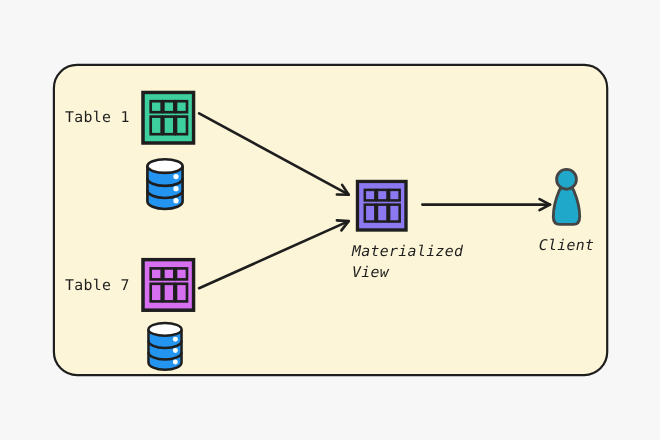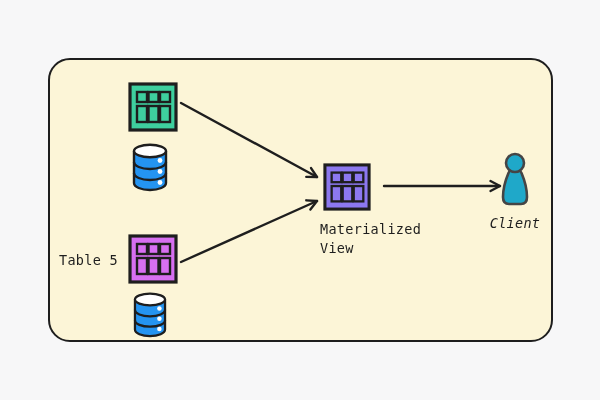--- a/index.html
+++ b/index.html
@@ -32,21 +32,21 @@
     position: absolute;
     color: var(--stroke, #1E1E1E);
     font-size: 13.5px;
     font-weight: 500;
     line-height: 19px;
     letter-spacing: 0.3px;
     white-space: pre-wrap;
   }
   .label-table1 { left: 59px; top: 98px; }
   .label-table2 { left: 59px; top: 251px; }
-  .label-view   { left: 320px; top: 220px; width: 118px; }
+  .label-view   { left: 320px; top: 220px; width: 118px; font-style: italic; }
   .label-client { left: 486px; top: 214px; width: 58px; text-align: center; font-style: italic; }
 
   svg { display: block; }
   .ink        { stroke: var(--stroke, #1E1E1E); }
   .fill-green  { fill: var(--table1-green, #3ECF9E); }
   .fill-orchid { fill: var(--table2-orchid, #D76FF1); }
   .fill-purple { fill: var(--view-purple, #8C78F0); }
   .fill-blue   { fill: var(--database-blue, #2494F1); }
   .fill-teal   { fill: var(--client-teal, #1FA8C9); }
   .pawn-ink   { stroke: #454545; }
@@ -62,20 +62,21 @@
     <defs>
       <marker id="ah" markerUnits="userSpaceOnUse" markerWidth="16" markerHeight="16" refX="12.5" refY="7" orient="auto">
         <path d="M3 2 L12.5 7 L3 12" fill="none" class="ink" stroke-width="2.4" stroke-linecap="round" stroke-linejoin="round"></path>
       </marker>
     </defs>
     <line x1="181" y1="103" x2="317" y2="177" class="ink" stroke-width="2.4" stroke-linecap="round" marker-end="url(#ah)"></line>
     <line x1="181" y1="262" x2="317" y2="201" class="ink" stroke-width="2.4" stroke-linecap="round" marker-end="url(#ah)"></line>
     <line x1="384" y1="186" x2="500" y2="186" class="ink" stroke-width="2.4" stroke-linecap="round" marker-end="url(#ah)"></line>
   </svg>
 
+  <div class="node-label label-table1">Table 1</div>
   <svg class="abs" style="left:128px; top:82px;" width="50" height="50" viewBox="0 0 50 50">
     <rect x="2" y="2" width="46" height="46" class="fill-green ink" stroke-width="3.2"></rect>
     <g class="fill-green ink" stroke-width="2.4">
       <rect x="9" y="10" width="10" height="10"></rect>
       <rect x="20.5" y="10" width="10" height="10"></rect>
       <rect x="32" y="10" width="10" height="10"></rect>
       <rect x="9" y="24" width="10" height="16"></rect>
       <rect x="20.5" y="24" width="10" height="16"></rect>
       <rect x="32" y="24" width="10" height="16"></rect>
     </g>
@@ -83,21 +84,21 @@
   <svg class="abs" style="left:130px; top:142px;" width="40" height="50" viewBox="0 0 40 50">
     <path d="M4 9 V41 C4 45 11.2 48 20 48 C28.8 48 36 45 36 41 V9" class="fill-blue ink" stroke-width="2.4" stroke-linejoin="round"></path>
     <path d="M4 20 C4 24 11.2 27 20 27 C28.8 27 36 24 36 20" fill="none" class="ink" stroke-width="2.4"></path>
     <path d="M4 31 C4 35 11.2 38 20 38 C28.8 38 36 35 36 31" fill="none" class="ink" stroke-width="2.4"></path>
     <ellipse cx="20" cy="9" rx="16" ry="6.2" fill="#FFFFFF" class="ink" stroke-width="2.4"></ellipse>
     <circle cx="30" cy="18.5" r="2.4" fill="#FFFFFF"></circle>
     <circle cx="30" cy="29.5" r="2.4" fill="#FFFFFF"></circle>
     <circle cx="30" cy="40.5" r="2.4" fill="#FFFFFF"></circle>
   </svg>
 
-  <div class="node-label label-table2">Table 5</div>
+  <div class="node-label label-table2">Table 7</div>
   <svg class="abs" style="left:128px; top:234px;" width="50" height="50" viewBox="0 0 50 50">
     <rect x="2" y="2" width="46" height="46" class="fill-orchid ink" stroke-width="3.2"></rect>
     <g class="fill-orchid ink" stroke-width="2.4">
       <rect x="9" y="10" width="10" height="10"></rect>
       <rect x="20.5" y="10" width="10" height="10"></rect>
       <rect x="32" y="10" width="10" height="10"></rect>
       <rect x="9" y="24" width="10" height="16"></rect>
       <rect x="20.5" y="24" width="10" height="16"></rect>
       <rect x="32" y="24" width="10" height="16"></rect>
     </g>

